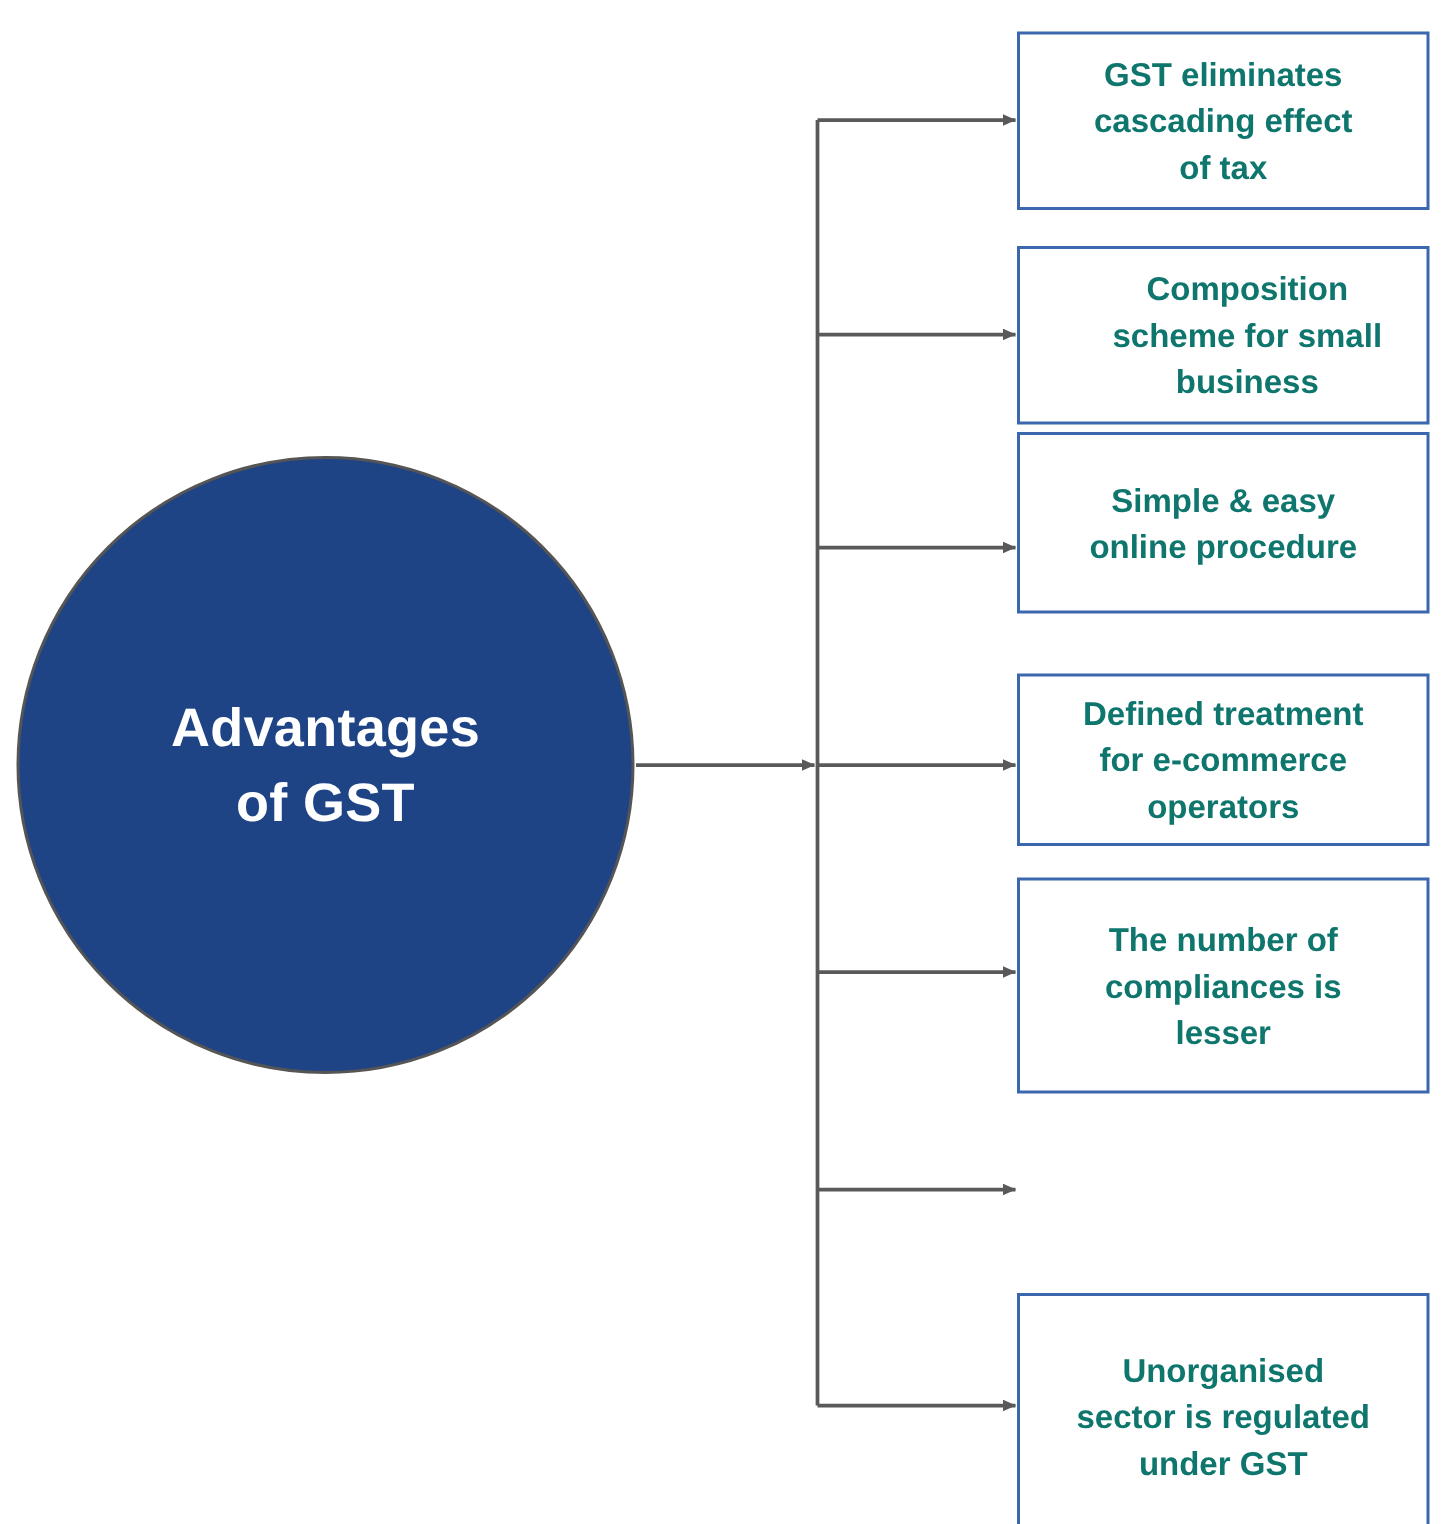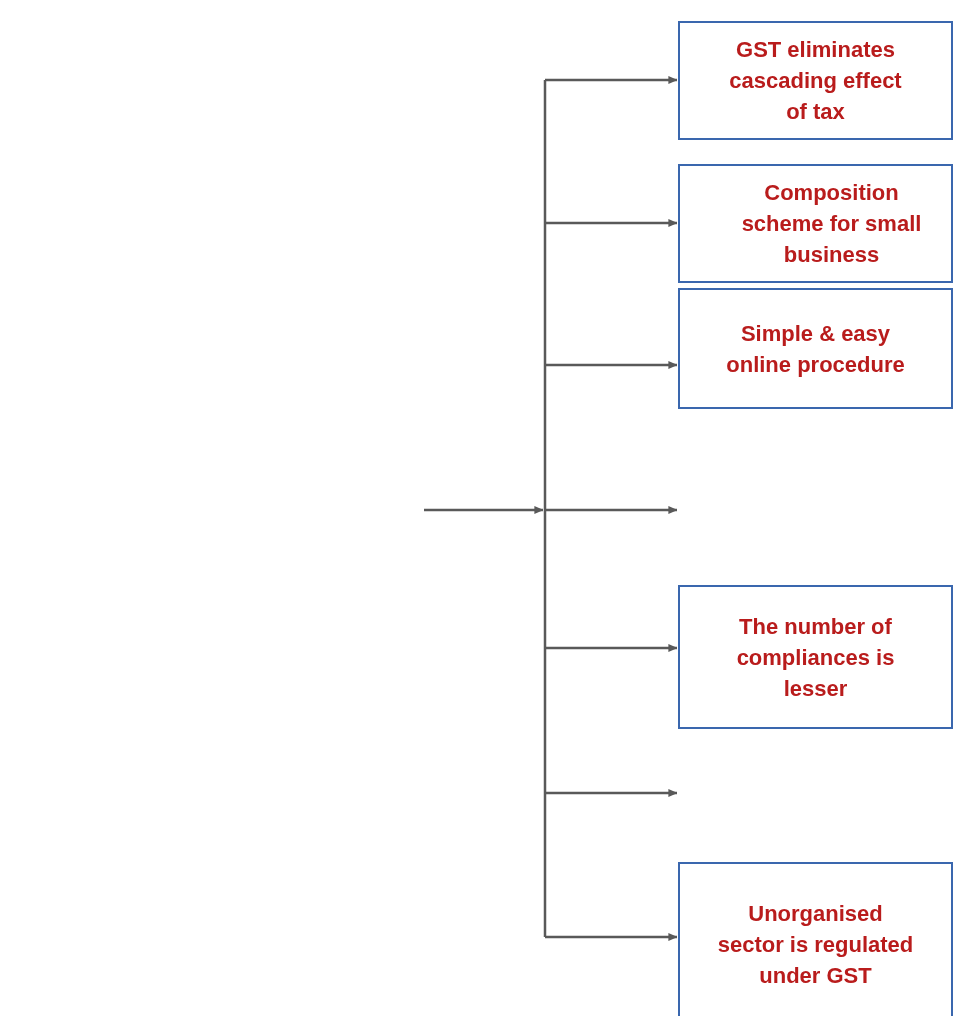--- a/index.html
+++ b/index.html
@@ -57,21 +57,21 @@
     left: 678px;
     width: 275px;
     border: 2px solid #3A67AE;
     background: #ffffff;
     box-sizing: border-box;
     display: flex;
     align-items: center;
     justify-content: center;
   }
   .node-label {
-    color: #b91c1c;
+    color: #0f766e;
     font-size: 22px;
     font-weight: bold;
     line-height: 31px;
     text-align: center;
     white-space: pre-line;
     padding: 0 6px;
   }
   .node-1 { top: 21px;  height: 119px; }
   .node-2 { top: 164px; height: 119px; padding-left: 32px; }
   .node-3 { top: 288px; height: 121px; }
@@ -100,38 +100,47 @@
 
     <line x1="545" y1="80" x2="677" y2="80" stroke="#595959" stroke-width="2.5" marker-end="url(#arrowhead)"></line>
     <line x1="545" y1="223" x2="677" y2="223" stroke="#595959" stroke-width="2.5" marker-end="url(#arrowhead)"></line>
     <line x1="545" y1="365" x2="677" y2="365" stroke="#595959" stroke-width="2.5" marker-end="url(#arrowhead)"></line>
     <line x1="545" y1="510" x2="677" y2="510" stroke="#595959" stroke-width="2.5" marker-end="url(#arrowhead)"></line>
     <line x1="545" y1="648" x2="677" y2="648" stroke="#595959" stroke-width="2.5" marker-end="url(#arrowhead)"></line>
     <line x1="545" y1="793" x2="677" y2="793" stroke="#595959" stroke-width="2.5" marker-end="url(#arrowhead)"></line>
     <line x1="545" y1="937" x2="677" y2="937" stroke="#595959" stroke-width="2.5" marker-end="url(#arrowhead)"></line>
   </svg>
 
+  <div class="hub-circle">
+    <span class="hub-label">Advantages
+of GST</span>
+  </div>
 
   <div class="node-box node-1">
     <span class="node-label">GST eliminates
 cascading effect
 of tax</span>
   </div>
 
   <div class="node-box node-2">
     <span class="node-label">Composition
 scheme for small
 business</span>
   </div>
 
   <div class="node-box node-3">
     <span class="node-label">Simple &amp; easy
 online procedure</span>
   </div>
 
+  <div class="node-box node-4">
+    <span class="node-label">Defined treatment
+for e-commerce
+operators</span>
+  </div>
 
   <div class="node-box node-5">
     <span class="node-label">The number of
 compliances is
 lesser</span>
   </div>
 
 
   <div class="node-box node-7">
     <span class="node-label">Unorganised

